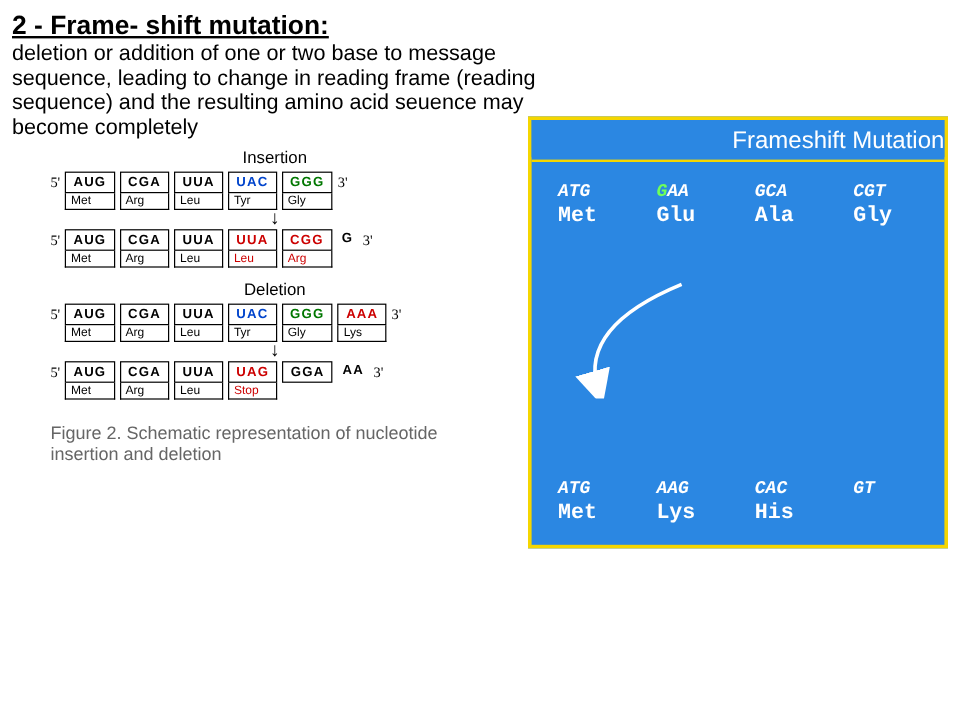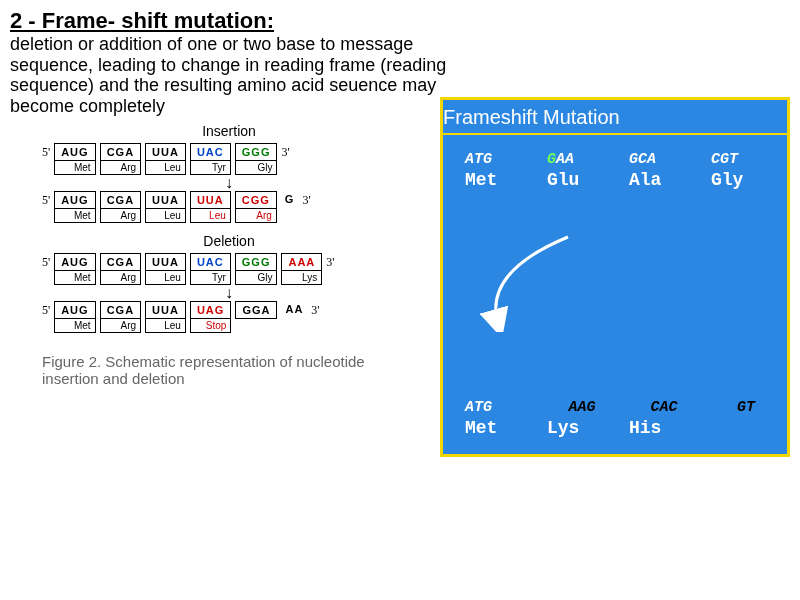--- a/index.html
+++ b/index.html
@@ -47,21 +47,21 @@
   .end53 {
     font-family: Georgia, serif;
     font-size: 12px;
     padding-top: 2px;
   }
   .codon-block {
     display: flex;
     flex-direction: column;
     align-items: stretch;
     font-size: 11px;
-    text-align: right;
+    text-align: left;
   }
   .cod {
     border: 1px solid #000;
     padding: 2px 6px;
     font-weight: bold;
     letter-spacing: 1px;
     font-family: "Arial Black", Arial, sans-serif;
     white-space: nowrap;
   }
   .aa {
@@ -94,21 +94,21 @@
     box-sizing: border-box;
     position: relative;
     padding: 0;
   }
   .panel-title {
     color: #fff;
     background: #2b87e2;
     font-family: Verdana, Arial, sans-serif;
     font-size: 20px;
     padding: 6px 0 2px;
-    text-align: left;
+    text-align: right;
   }
   .hr-yellow {
     height: 2px;
     background: #f5d600;
     margin: 2px 0 8px;
   }
   .codon-grid {
     display: grid;
     grid-template-columns: 70px 70px 70px 70px;
     row-gap: 8px;
@@ -124,21 +124,21 @@
     display: grid;
     grid-template-columns: 70px 70px 70px 70px;
     column-gap: 12px;
     font-family: "Courier New", monospace;
     font-weight: bold;
     font-size: 18px;
     color: #fff;
     padding: 0 14px 6px 22px;
   }
   .mg { color: #6fff5a; }
-  .my { color: #000000; text-align: center; }
+  .my { color: #ffffff; }
   .arrow-svg {
     position: absolute;
     left: 30px;
     top: 132px;
   }
   .bottom-grids {
     position: absolute;
     bottom: 10px;
     left: 0; right: 0;
   }

